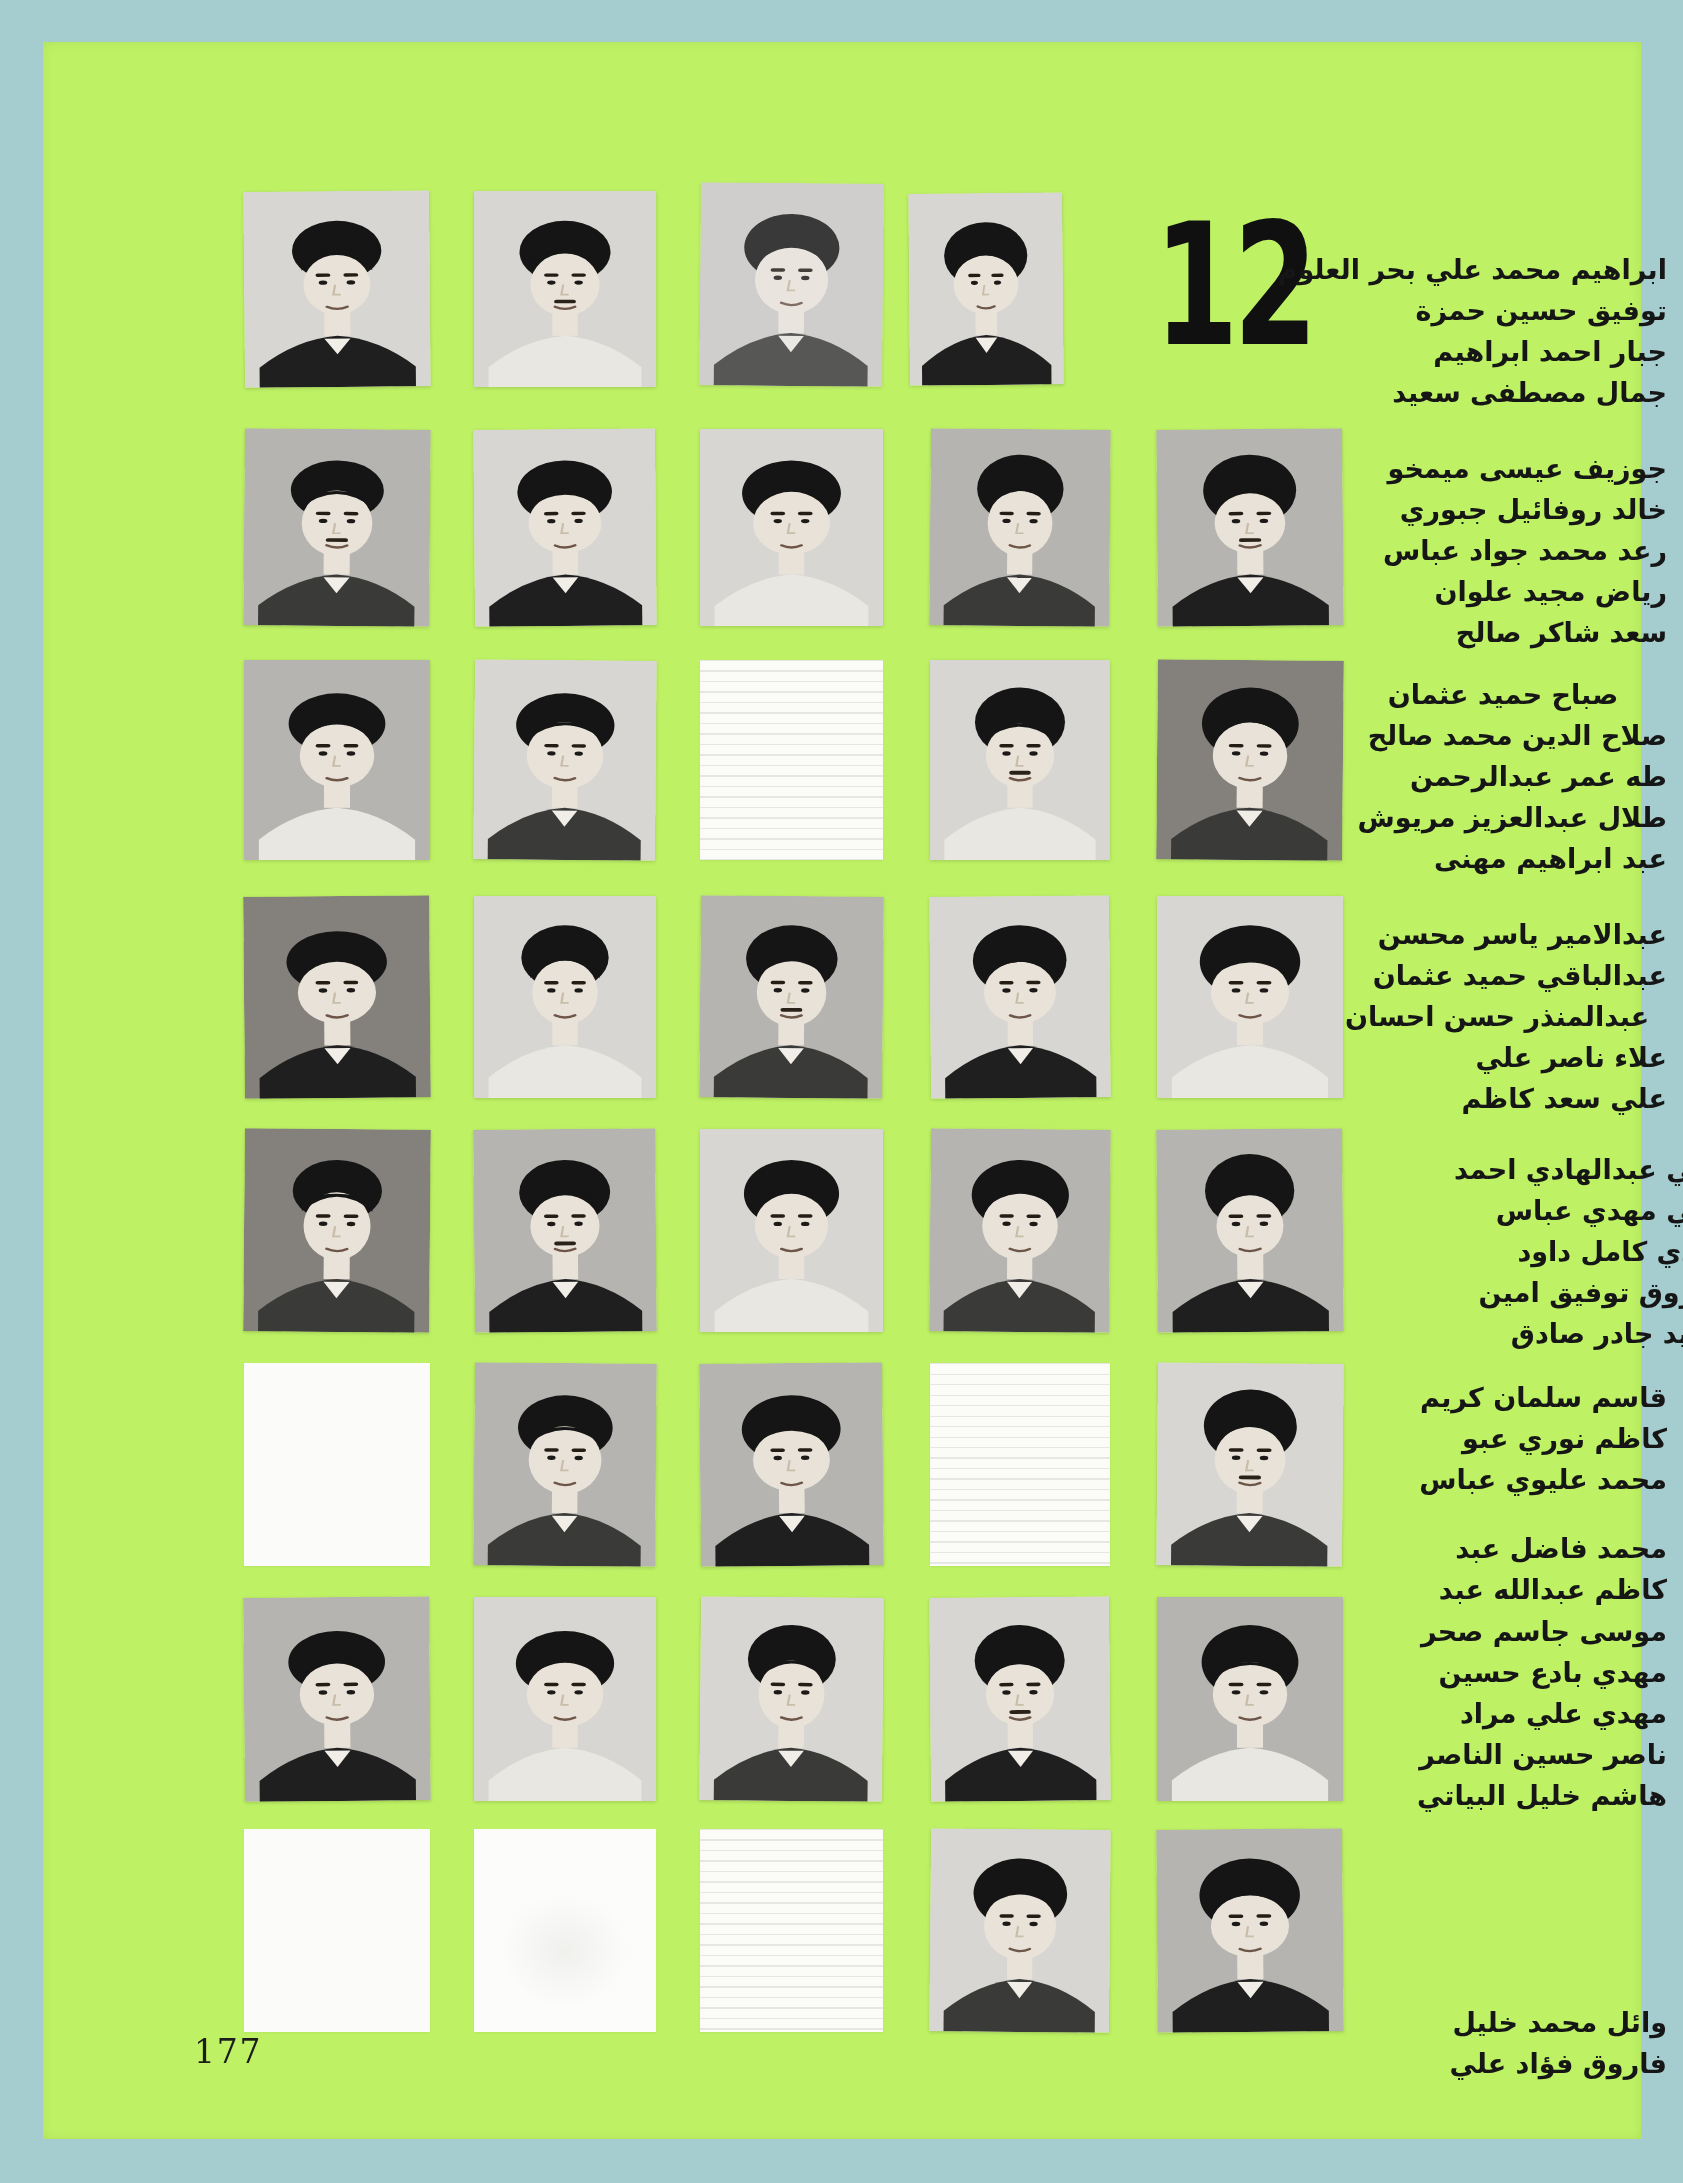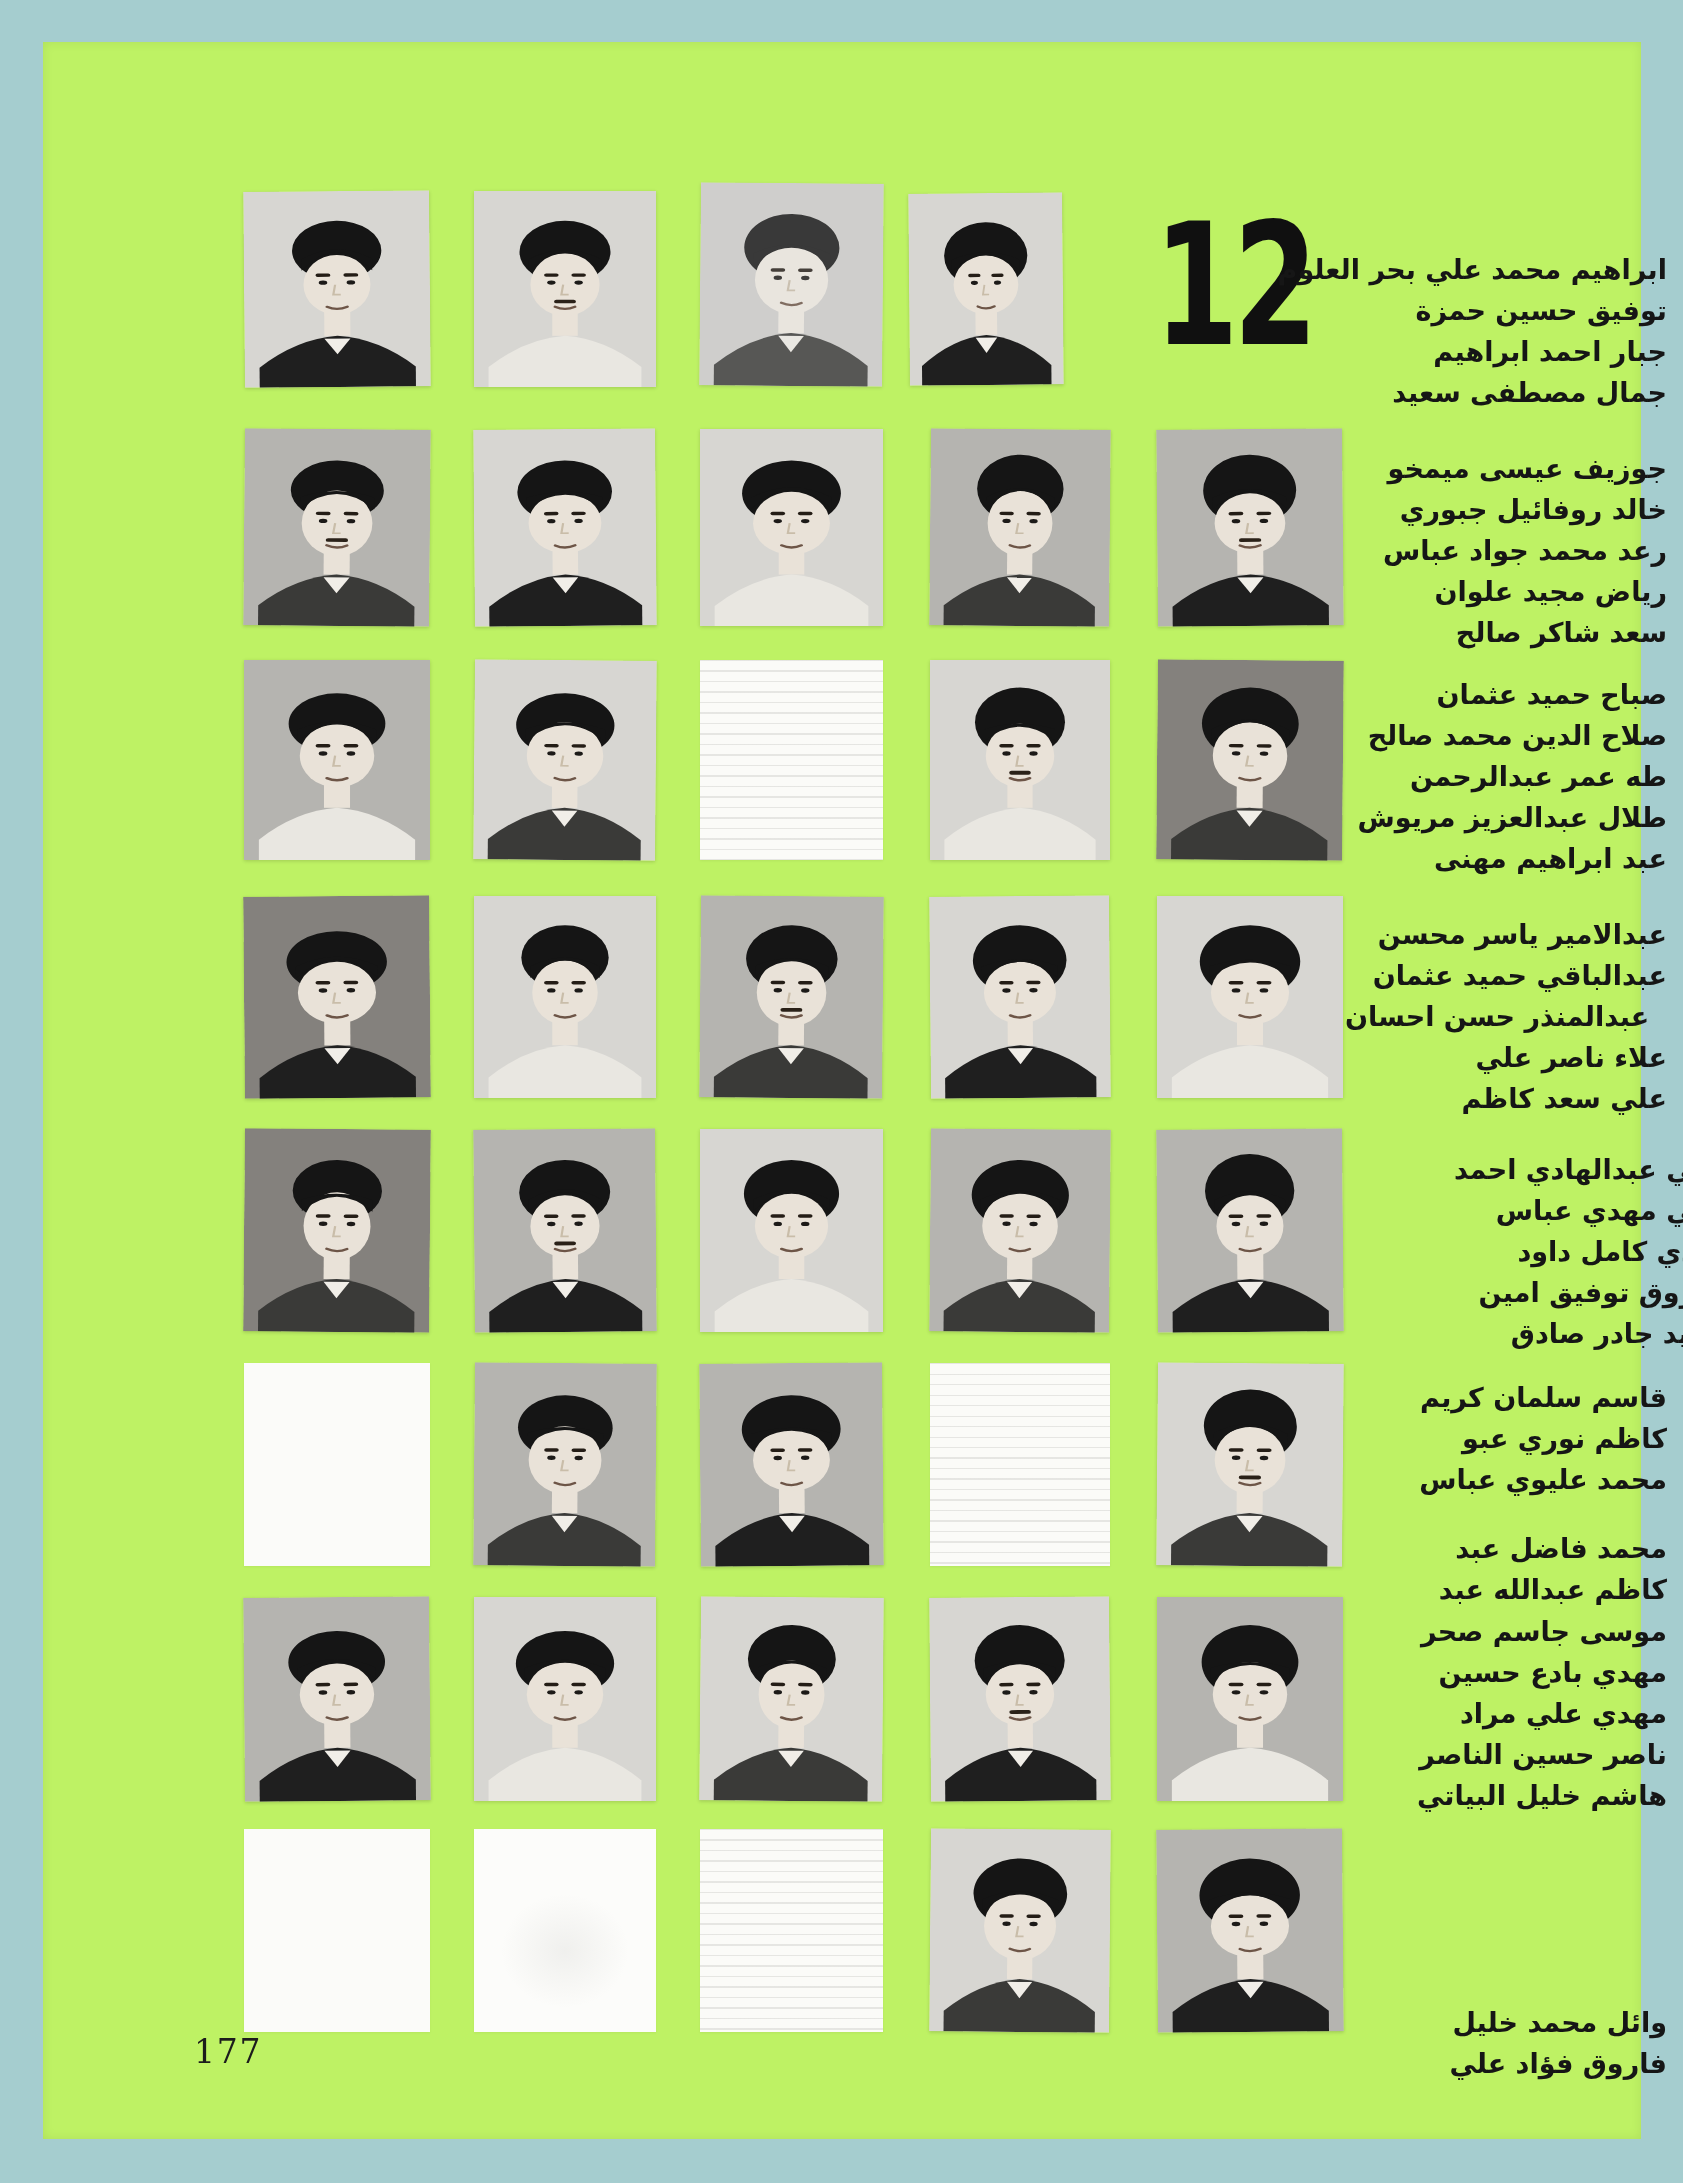--- a/index.html
+++ b/index.html
@@ -602,21 +602,21 @@
           <div class="name-line" style="margin-left: 16.6px;">جمال مصطفى سعيد</div>
         </div>
         <div class="names-group" style="top: 406px; left: 1280px; width: 344px;">
           <div class="name-line" style="margin-left: 8px;">جوزيف عيسى ميمخو</div>
           <div class="name-line" style="margin-left: 7.4px;">خالد روفائيل جبوري</div>
           <div class="name-line" style="margin-left: 6.8px;">رعد محمد جواد عباس</div>
           <div class="name-line" style="margin-left: 6.2px;">رياض مجيد علوان</div>
           <div class="name-line" style="margin-left: 5.5px;">سعد شاكر صالح</div>
         </div>
         <div class="names-group" style="top: 632px; left: 1280px; width: 344px;">
-          <div class="name-line" style="margin-left: 16px;">صباح حميد عثمان</div>
+          <div class="name-line" style="margin-left: 16px; text-align: center;">صباح حميد عثمان</div>
           <div class="name-line" style="margin-left: 15.4px;">صلاح الدين محمد صالح</div>
           <div class="name-line" style="margin-left: 14.8px;">طه عمر عبدالرحمن</div>
           <div class="name-line" style="margin-left: 14px;">طلال عبدالعزيز مريوش</div>
           <div class="name-line" style="margin-left: 13.5px;">عبد ابراهيم مهنى</div>
         </div>
         <div class="names-group" style="top: 872px; left: 1280px; width: 344px;">
           <div class="name-line" style="margin-left: 5.5px;">عبدالامير ياسر محسن</div>
           <div class="name-line" style="margin-left: 4.9px;">عبدالباقي حميد عثمان</div>
           <div class="name-line" style="margin-left: 4.3px; text-align: center;">عبدالمنذر حسن احسان</div>
           <div class="name-line" style="margin-left: 3.7px;">علاء ناصر علي</div>

